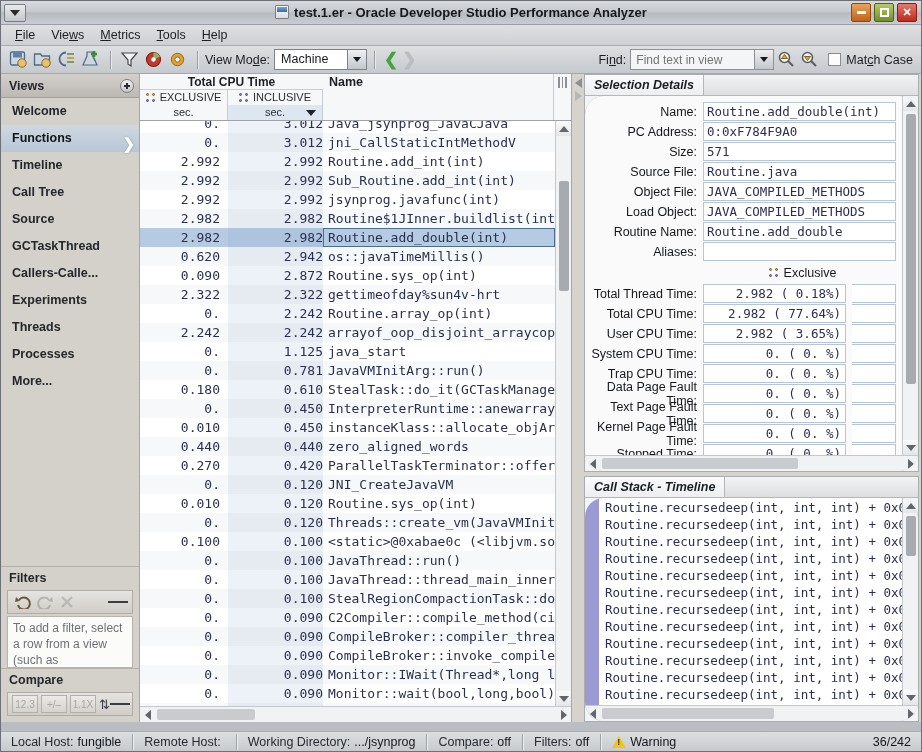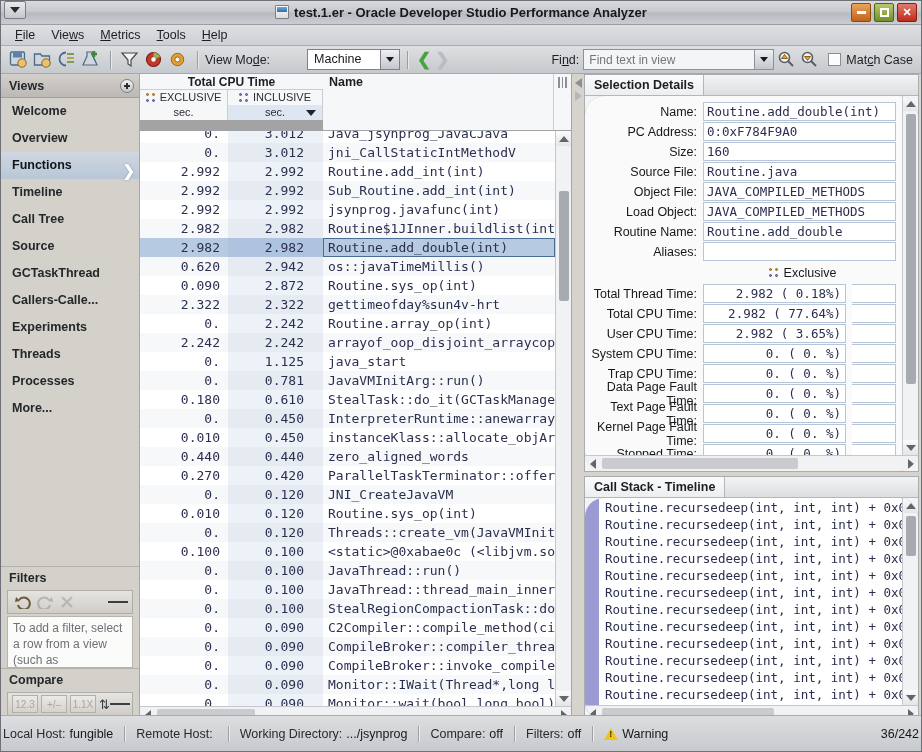--- a/index.html
+++ b/index.html
@@ -20,21 +20,21 @@
     border: 1px solid #6d7076;
     overflow: hidden;
   }
 
   
   #titlebar {
     position: relative;
     height: 24px;
     background: linear-gradient(#d8dadd 0%, #c6c9ce 45%, #b7babf 52%, #c9ccd1 100%);
     border-bottom: 1px solid #9a9da3;
-    display: flex; 
+    display: flex; align-items: center;
   }
   .tb-menu-btn {
     width: 22px; height: 18px; margin-left: 3px;
     background: linear-gradient(#e9eaec, #c3c6cb);
     border: 1px solid #7b7e84; border-radius: 2px;
     display: flex; align-items: center; justify-content: center;
   }
   .tb-menu-btn .caret {
     width: 0; height: 0;
     border-left: 5px solid transparent;
@@ -106,21 +106,21 @@
   .tsep {
     width: 1px; height: 18px; background: #9a9da2;
     margin: 0 7px; box-shadow: 1px 0 0 #e7e9eb;
   }
   .tb-label {
     font-size: 12.5px; color: #1b1e22; margin-right: 4px;
   }
   .tb-label u { text-decoration: underline; }
   #viewmode-combo {
     height: 21px; display: flex; align-items: stretch;
-    border: 1px solid #7e8187; background: #fff; margin-left: 33px;
+    border: 1px solid #7e8187; background: #fff;
   }
   #viewmode-value {
     padding: 0 6px; line-height: 19px; font-size: 12.5px;
     color: #15181c; background: #fff; min-width: 72px;
   }
   #viewmode-arrow {
     width: 19px;
     background: linear-gradient(#eef0f2, #c3c7cc);
     border-left: 1px solid #7e8187;
     display: flex; align-items: center; justify-content: center;
@@ -136,21 +136,21 @@
     margin: 0 2px;
   }
   .nav-arrow.on  { color: #46a33e; }
   .nav-arrow.off { color: #b9bcc0; }
 
   #find-area {
     position: absolute; right: 8px; top: 3px;
     display: flex; align-items: center;
   }
   #find-input {
-    width: 171px; height: 21px;
+    width: 124px; height: 21px;
     border: 1px solid #8e9197; border-right: none;
     background: #f4f5f6;
     line-height: 19px; padding: 0 5px;
     font-size: 12px; color: #a9abae;
     font-family: "Liberation Sans", sans-serif;
   }
   #find-drop {
     width: 20px; height: 21px;
     background: linear-gradient(#eef0f2, #c3c7cc);
     border: 1px solid #8e9197;
@@ -271,22 +271,22 @@
 
   
   #center {
     width: 432px; height: 648px;
     background: #ffffff;
     display: flex; flex-direction: column;
     position: relative;
     border-right: 1px solid #a9a6a0;
   }
   #table-header {
-    height: 57px;
-    background: #a3a3a3;
+    height: 47px;
+    background: #6d28d9;
     border-bottom: 1px solid #9fa2a7;
     display: flex;
     position: relative;
     flex: 0 0 auto;
   }
   .th-group { display: flex; flex-direction: column; }
   .th-group-title {
     height: 16px; line-height: 16px; text-align: center;
     font-weight: bold; font-size: 12px; color: #1c1f24;
     border-bottom: 1px solid #c9ccd0;
@@ -368,21 +368,21 @@
     line-height: 19px;
   }
   .row.alt  { background: #f7f8fa; }
   .row.even { background: #ffffff; }
   .row.sel  { background: #b6cbe2; }
   .row .c-excl {
     width: 88px; text-align: right; padding-right: 7px;
     border-right: 1px solid transparent;
   }
   .row .c-incl {
-    width: 95px; text-align: right; padding-right: 19px;
+    width: 95px; text-align: right; padding-right: 0;
     background: #edf2f8;
   }
   .row.alt .c-incl { background: #e6ebf2; }
   .row.sel .c-incl { background: #aec4de; }
   .row .c-name {
     flex: 1; padding-left: 5px;
     white-space: nowrap; overflow: hidden;
   }
   .row.sel .c-name {
     outline: 1px solid #4a6d96;
@@ -454,20 +454,21 @@
     height: 21px;
     background: linear-gradient(#f2f3f4, #dcdee0);
     border-bottom: 1px solid #b3b6ba;
     display: flex; align-items: stretch;
   }
   .dock-tab {
     padding: 0 9px; line-height: 20px;
     font-weight: bold; font-size: 12.5px; color: #1b1f24;
     background: linear-gradient(#fbfbfc, #eceef0);
     border-right: 1px solid #b3b6ba;
+    font-style: italic;
   }
   .dock-body { flex: 1; position: relative; overflow: hidden; background: #a3a3a3; border-radius: 19px; }
 
   
   #sd-scroll {
     position: absolute; inset: 0 16px 0 0;
     overflow: hidden; padding: 6px 0 0 0;
     background: #fafafa;
   }
   .sd-row {
@@ -515,25 +516,25 @@
   .cs-line {
     height: 17px; line-height: 17px;
     font-family: "DejaVu Sans Mono", "Liberation Mono", monospace;
     font-size: 12.5px; color: #2b2f4f;
     padding-left: 6px; white-space: nowrap;
   }
 
   
   #statusbar {
     position: absolute; left: 0; right: 0; bottom: 0;
-    height: 36px;
+    height: 20px;
     background: linear-gradient(#dcdee0, #c7cacd);
     border-top: 1px solid #a8abaf;
     display: flex; align-items: center;
-    padding: 0 2px;
+    padding: 0 10px;
     font-size: 12.5px; color: #1b1f24;
   }
   .sb-item { display: flex; align-items: center; gap: 4px; }
   .sb-sep {
     width: 1px; height: 16px; background: #9ea1a6;
     margin: 0 11px; box-shadow: 1px 0 0 #eceef0;
   }
   .sb-label { color: #272a2f; }
   .sb-val { color: #15181c; }
   #warn-icon {
@@ -672,21 +673,20 @@
 
   <div id="body">
 
     <div id="sidebar">
       <div class="panel-head">
         <span>Views</span>
         <span class="plus-btn"></span>
       </div>
       <div id="views-list">
         <div class="view-item"><span>Welcome</span></div>
-        <div class="view-item"><span>Overview</span></div>
         <div class="view-item selected"><span>Functions</span><span class="chev">❯</span></div>
         <div class="view-item"><span>Timeline</span></div>
         <div class="view-item"><span>Call Tree</span></div>
         <div class="view-item"><span>Source</span></div>
         <div class="view-item"><span>GCTaskThread</span></div>
         <div class="view-item"><span>Callers-Calle...</span></div>
         <div class="view-item"><span>Experiments</span></div>
         <div class="view-item"><span>Threads</span></div>
         <div class="view-item"><span>Processes</span></div>
         <div class="view-item"><span>More...</span></div>
@@ -983,21 +983,21 @@
               <div class="sd-row">
                 <div class="sd-label">Name:</div>
                 <div class="sd-value">Routine.add_double(int)</div>
               </div>
               <div class="sd-row">
                 <div class="sd-label">PC Address:</div>
                 <div class="sd-value">0:0xF784F9A0</div>
               </div>
               <div class="sd-row">
                 <div class="sd-label">Size:</div>
-                <div class="sd-value">160</div>
+                <div class="sd-value">571</div>
               </div>
               <div class="sd-row">
                 <div class="sd-label">Source File:</div>
                 <div class="sd-value">Routine.java</div>
               </div>
               <div class="sd-row">
                 <div class="sd-label">Object File:</div>
                 <div class="sd-value">JAVA_COMPILED_METHODS</div>
               </div>
               <div class="sd-row">

